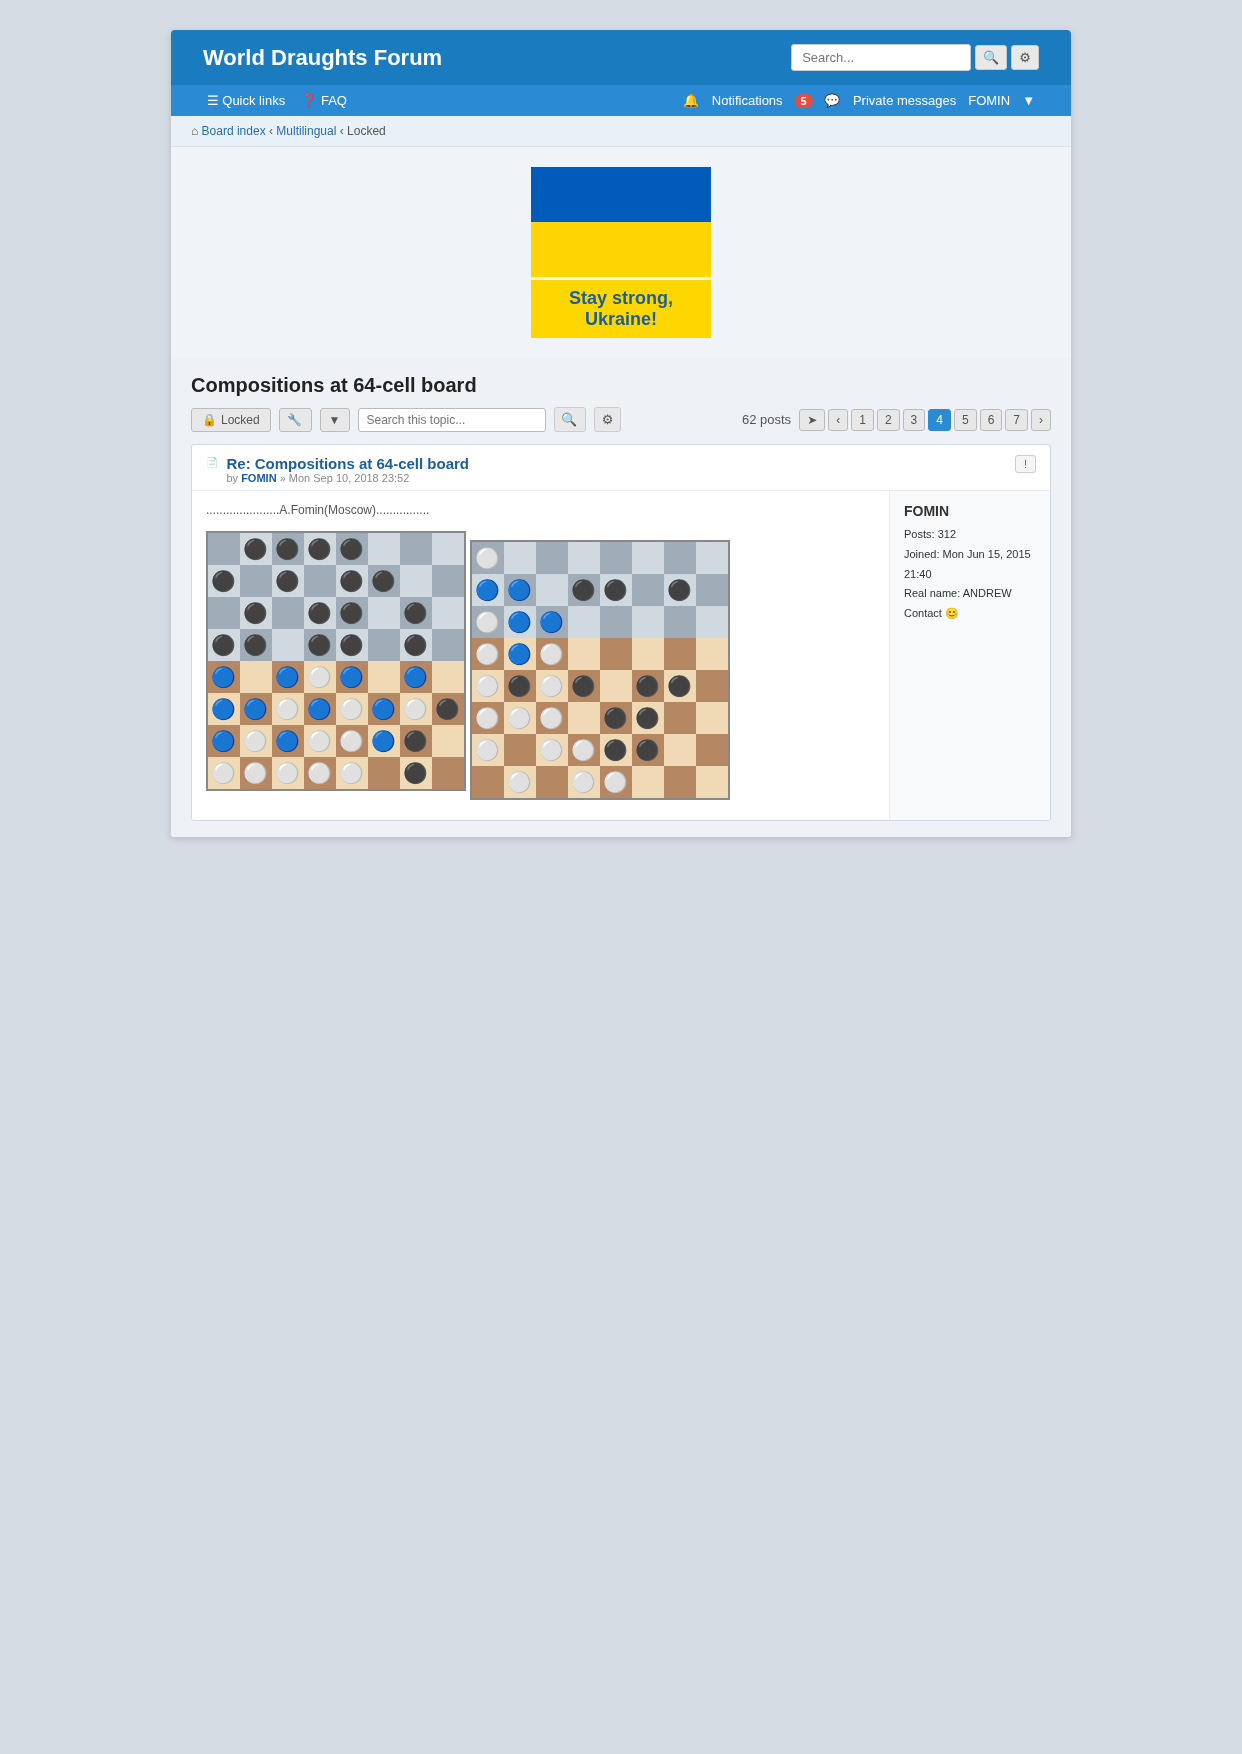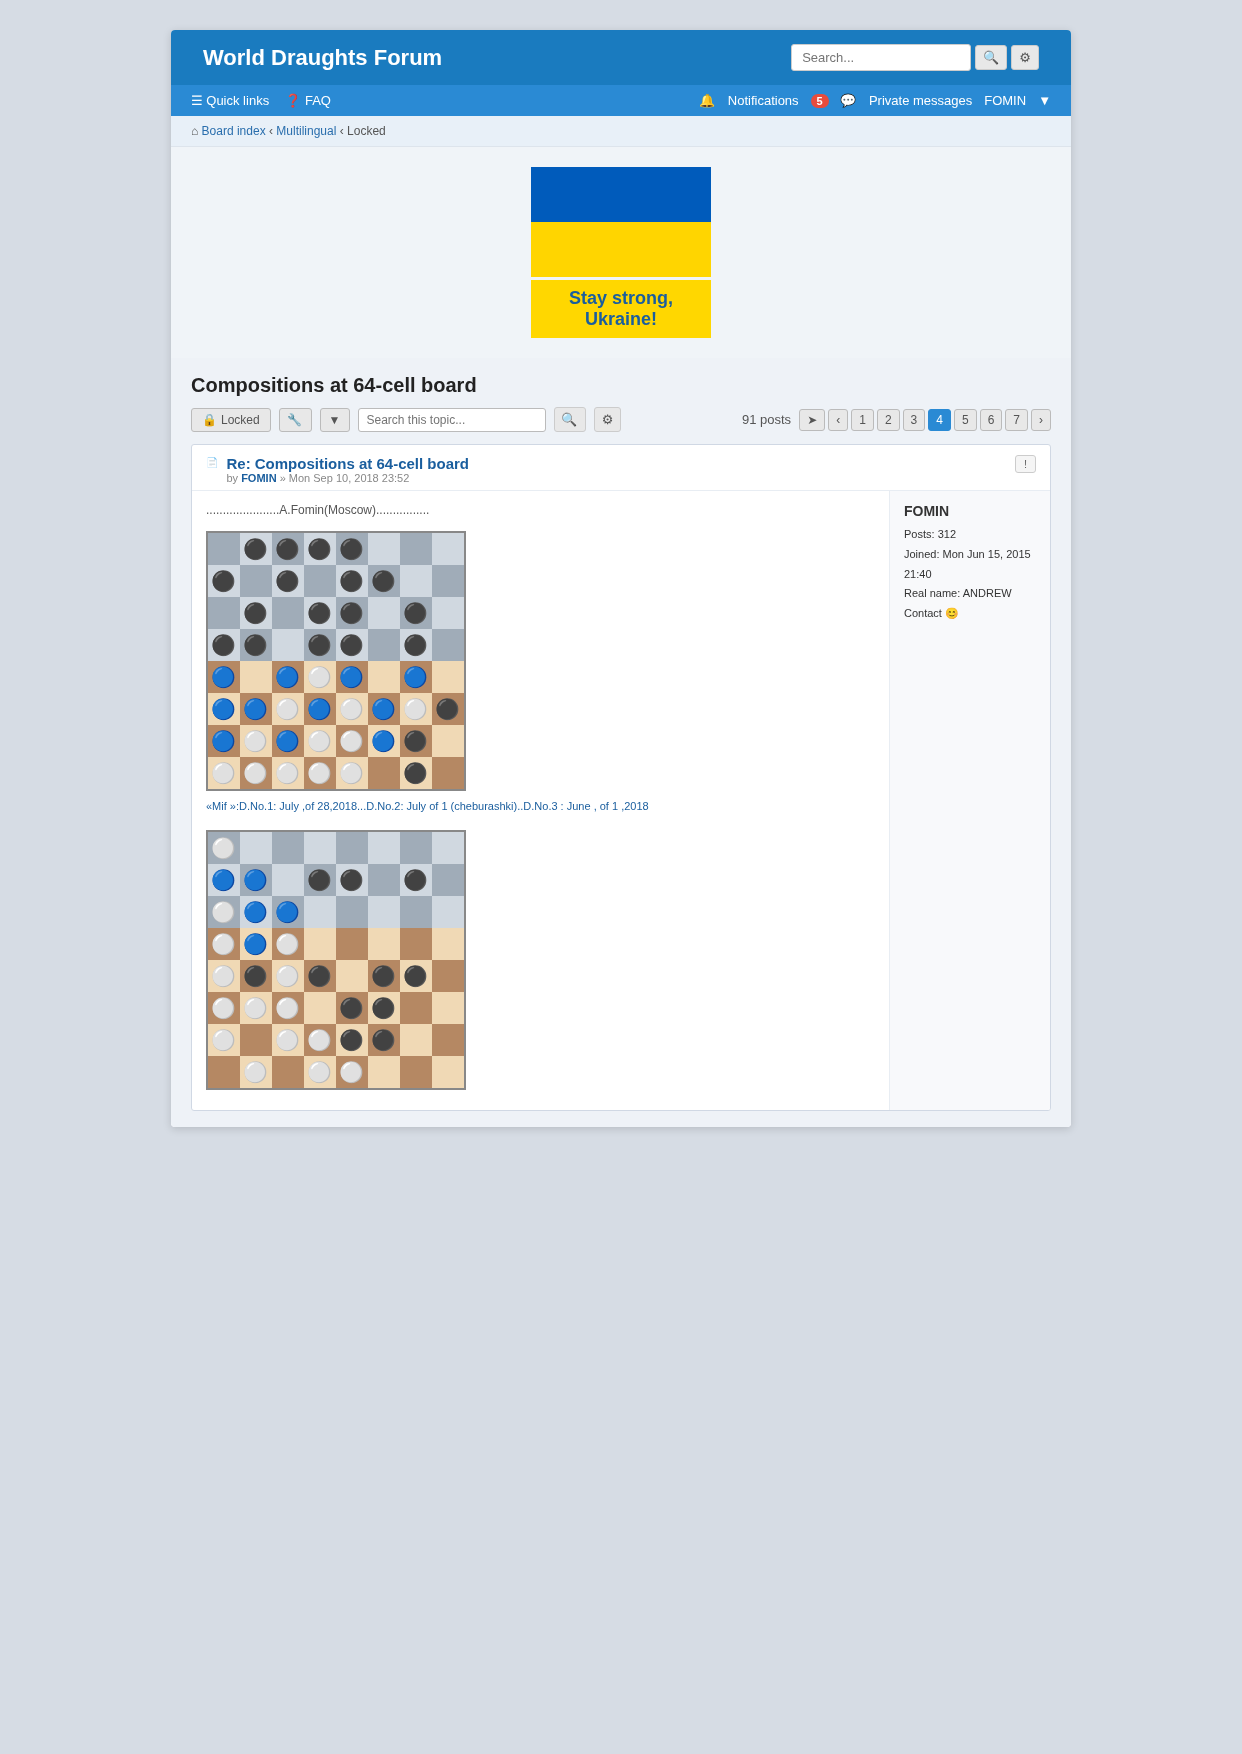--- a/index.html
+++ b/index.html
@@ -49,21 +49,21 @@
       border: 1px solid #ccc;
       border-radius: 3px;
       padding: 4px 7px;
       cursor: pointer;
       font-size: 13px;
       color: #555;
     }
     
     .nav-bar {
       background: #2a8ad4;
-      padding: 8px 20px;
+      padding: 8px 36px;
       display: flex;
       align-items: flex-end;
       justify-content: space-between;
     }
     .nav-left {
       display: flex;
       align-items: center;
       gap: 16px;
       color: #fff;
       font-size: 13px;
@@ -366,21 +366,21 @@
     <div class="toolbar">
       <button class="locked-btn">
         <span>🔒</span>
         <span>Locked</span>
       </button>
       <button class="tool-btn">🔧</button>
       <button class="tool-btn">▼</button>
       <input class="topic-search" type="text" placeholder="Search this topic..." style="">
       <button class="icon-btn">🔍</button>
       <button class="icon-btn">⚙</button>
-      <span class="posts-count">91 posts</span>
+      <span class="posts-count">62 posts</span>
       <div class="pagination">
         <button class="page-btn">➤</button>
         <button class="page-btn">‹</button>
         <button class="page-btn">1</button>
         <button class="page-btn">2</button>
         <button class="page-btn">3</button>
         <button class="page-btn active">4</button>
         <button class="page-btn">5</button>
         <button class="page-btn">6</button>
         <button class="page-btn">7</button>
@@ -477,21 +477,20 @@
               <div class="cell dark">⚪</div>
               <div class="cell light">⚪</div>
               <div class="cell dark">⚪</div>
               <div class="cell light">⚪</div>
               <div class="cell dark"></div>
               <div class="cell light">⚫</div>
               <div class="cell dark"></div>
             </div>
           </div>
 
-          <div class="caption-text">«Mif »:D.No.1: July ,of 28,2018...D.No.2: July of 1 (cheburashki)..D.No.3 : June , of 1 ,2018</div>
 
           
           <div class="board-wrapper">
             <div class="chess-board">
 
               <div class="cell gray-dark">⚪</div>
               <div class="cell gray-light"></div>
               <div class="cell gray-dark"></div>
               <div class="cell gray-light"></div>
               <div class="cell gray-dark"></div>

